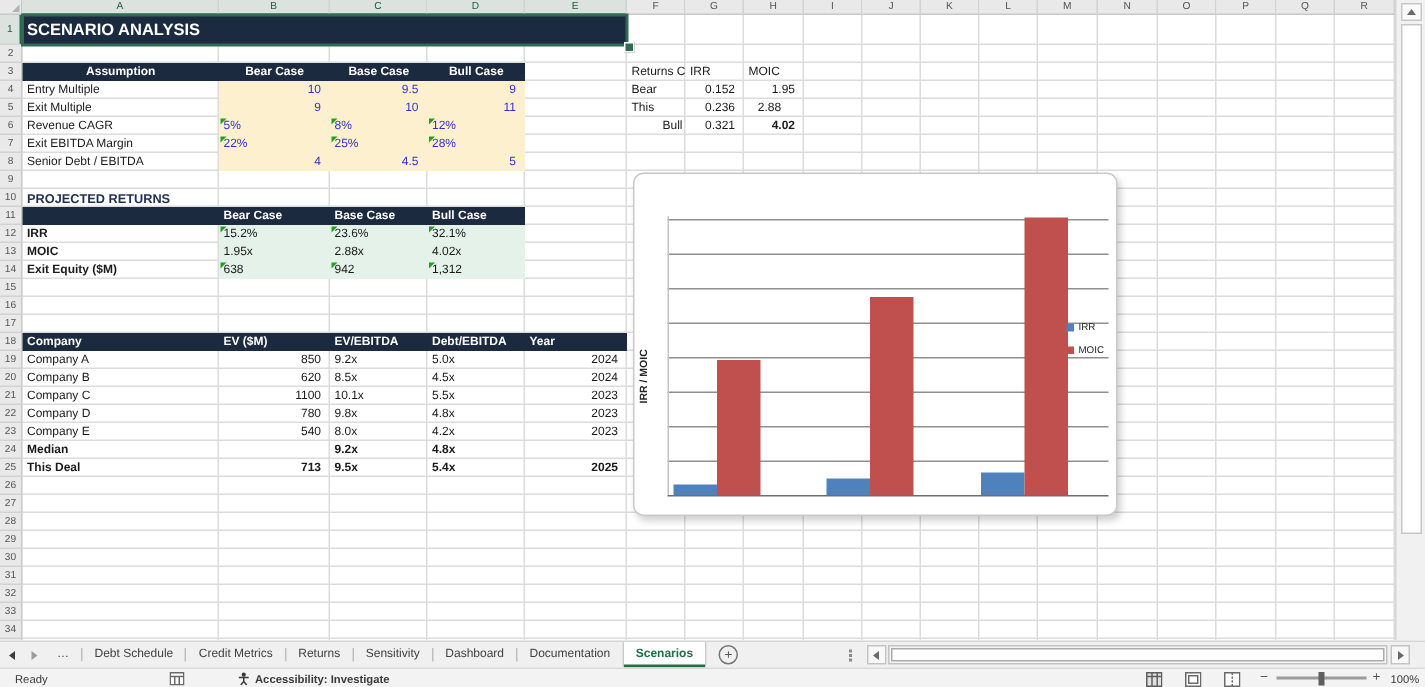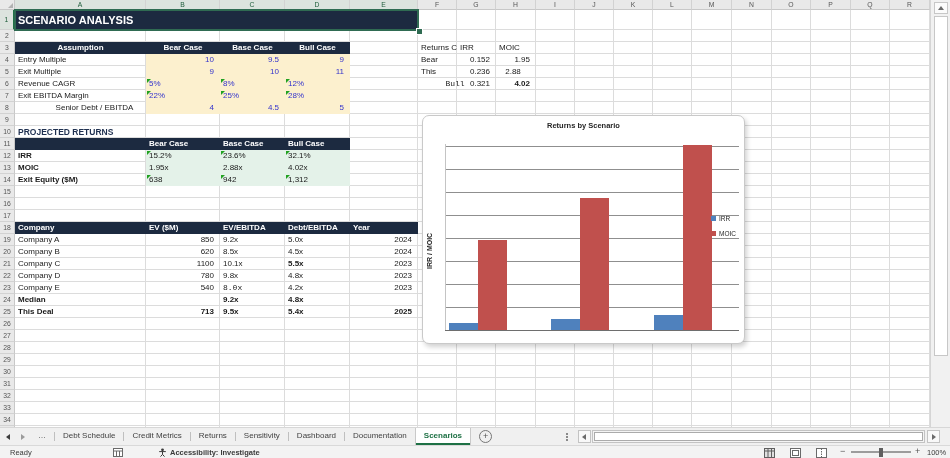--- a/index.html
+++ b/index.html
@@ -148,34 +148,34 @@
       <div style="position: absolute; left: 220px; top: 66px; width: 65px; height: 12px; box-sizing: border-box; font-size: 8px; line-height: 12px; white-space: nowrap; overflow: hidden; color: rgb(51, 51, 204); font-weight: normal; text-align: right; padding-left: 0px; padding-right: 6px; background: transparent;">10</div>
       <div style="position: absolute; left: 285px; top: 66px; width: 65px; height: 12px; box-sizing: border-box; font-size: 8px; line-height: 12px; white-space: nowrap; overflow: hidden; color: rgb(51, 51, 204); font-weight: normal; text-align: right; padding-left: 0px; padding-right: 6px; background: transparent;">11</div>
       <div style="position: absolute; left: 15px; top: 78px; width: 131px; height: 12px; box-sizing: border-box; font-size: 8px; line-height: 12px; white-space: nowrap; overflow: hidden; color: rgb(26, 26, 26); font-weight: normal; text-align: left; padding-left: 3px; padding-right: 0px; background: transparent;">Revenue CAGR</div>
       <div style="position: absolute; left: 146px; top: 78px; width: 74px; height: 12px; box-sizing: border-box; font-size: 8px; line-height: 12px; white-space: nowrap; overflow: hidden; color: rgb(51, 51, 204); font-weight: normal; text-align: left; padding-left: 3px; padding-right: 0px; background: transparent;">5%<div style="position: absolute; left: 0.5px; top: 0.5px; width: 0px; height: 0px; border-top: 4px solid rgb(33, 161, 33); border-right: 4px solid transparent;"></div></div>
       <div style="position: absolute; left: 220px; top: 78px; width: 65px; height: 12px; box-sizing: border-box; font-size: 8px; line-height: 12px; white-space: nowrap; overflow: hidden; color: rgb(51, 51, 204); font-weight: normal; text-align: left; padding-left: 3px; padding-right: 0px; background: transparent;">8%<div style="position: absolute; left: 0.5px; top: 0.5px; width: 0px; height: 0px; border-top: 4px solid rgb(33, 161, 33); border-right: 4px solid transparent;"></div></div>
       <div style="position: absolute; left: 285px; top: 78px; width: 65px; height: 12px; box-sizing: border-box; font-size: 8px; line-height: 12px; white-space: nowrap; overflow: hidden; color: rgb(51, 51, 204); font-weight: normal; text-align: left; padding-left: 3px; padding-right: 0px; background: transparent;">12%<div style="position: absolute; left: 0.5px; top: 0.5px; width: 0px; height: 0px; border-top: 4px solid rgb(33, 161, 33); border-right: 4px solid transparent;"></div></div>
       <div style="position: absolute; left: 15px; top: 90px; width: 131px; height: 12px; box-sizing: border-box; font-size: 8px; line-height: 12px; white-space: nowrap; overflow: hidden; color: rgb(26, 26, 26); font-weight: normal; text-align: left; padding-left: 3px; padding-right: 0px; background: transparent;">Exit EBITDA Margin</div>
       <div style="position: absolute; left: 146px; top: 90px; width: 74px; height: 12px; box-sizing: border-box; font-size: 8px; line-height: 12px; white-space: nowrap; overflow: hidden; color: rgb(51, 51, 204); font-weight: normal; text-align: left; padding-left: 3px; padding-right: 0px; background: transparent;">22%<div style="position: absolute; left: 0.5px; top: 0.5px; width: 0px; height: 0px; border-top: 4px solid rgb(33, 161, 33); border-right: 4px solid transparent;"></div></div>
       <div style="position: absolute; left: 220px; top: 90px; width: 65px; height: 12px; box-sizing: border-box; font-size: 8px; line-height: 12px; white-space: nowrap; overflow: hidden; color: rgb(51, 51, 204); font-weight: normal; text-align: left; padding-left: 3px; padding-right: 0px; background: transparent;">25%<div style="position: absolute; left: 0.5px; top: 0.5px; width: 0px; height: 0px; border-top: 4px solid rgb(33, 161, 33); border-right: 4px solid transparent;"></div></div>
       <div style="position: absolute; left: 285px; top: 90px; width: 65px; height: 12px; box-sizing: border-box; font-size: 8px; line-height: 12px; white-space: nowrap; overflow: hidden; color: rgb(51, 51, 204); font-weight: normal; text-align: left; padding-left: 3px; padding-right: 0px; background: transparent;">28%<div style="position: absolute; left: 0.5px; top: 0.5px; width: 0px; height: 0px; border-top: 4px solid rgb(33, 161, 33); border-right: 4px solid transparent;"></div></div>
-      <div style="position: absolute; left: 15px; top: 102px; width: 156px; height: 12px; box-sizing: border-box; font-size: 8px; line-height: 12px; white-space: nowrap; overflow: hidden; color: rgb(26, 26, 26); font-weight: normal; text-align: center; padding-left: 3px; padding-right: 0px; background: transparent;">Senior Debt / EBITDA</div>
+      <div style="position: absolute; left: 15px; top: 102px; width: 156px; height: 12px; box-sizing: border-box; font-size: 8px; line-height: 12px; white-space: nowrap; overflow: hidden; color: rgb(26, 26, 26); font-weight: normal; text-align: left; padding-left: 3px; padding-right: 0px; background: transparent;">Senior Debt / EBITDA</div>
       <div style="position: absolute; left: 146px; top: 102px; width: 74px; height: 12px; box-sizing: border-box; font-size: 8px; line-height: 12px; white-space: nowrap; overflow: hidden; color: rgb(51, 51, 204); font-weight: normal; text-align: right; padding-left: 0px; padding-right: 6px; background: transparent;">4</div>
       <div style="position: absolute; left: 220px; top: 102px; width: 65px; height: 12px; box-sizing: border-box; font-size: 8px; line-height: 12px; white-space: nowrap; overflow: hidden; color: rgb(51, 51, 204); font-weight: normal; text-align: right; padding-left: 0px; padding-right: 6px; background: transparent;">4.5</div>
       <div style="position: absolute; left: 285px; top: 102px; width: 65px; height: 12px; box-sizing: border-box; font-size: 8px; line-height: 12px; white-space: nowrap; overflow: hidden; color: rgb(51, 51, 204); font-weight: normal; text-align: right; padding-left: 0px; padding-right: 6px; background: transparent;">5</div>
       <div style="position: absolute; left: 418px; top: 42px; width: 39px; height: 12px; box-sizing: border-box; font-size: 8px; line-height: 12px; white-space: nowrap; overflow: hidden; color: rgb(26, 26, 26); font-weight: normal; text-align: left; padding-left: 3px; padding-right: 0px; background: transparent;">Returns Cc</div>
       <div style="position: absolute; left: 457px; top: 42px; width: 39px; height: 12px; box-sizing: border-box; font-size: 8px; line-height: 12px; white-space: nowrap; overflow: hidden; color: rgb(26, 26, 26); font-weight: normal; text-align: left; padding-left: 3px; padding-right: 0px; background: transparent;">IRR</div>
       <div style="position: absolute; left: 496px; top: 42px; width: 40px; height: 12px; box-sizing: border-box; font-size: 8px; line-height: 12px; white-space: nowrap; overflow: hidden; color: rgb(26, 26, 26); font-weight: normal; text-align: left; padding-left: 3px; padding-right: 0px; background: transparent;">MOIC</div>
       <div style="position: absolute; left: 418px; top: 54px; width: 39px; height: 12px; box-sizing: border-box; font-size: 8px; line-height: 12px; white-space: nowrap; overflow: hidden; color: rgb(26, 26, 26); font-weight: normal; text-align: left; padding-left: 3px; padding-right: 0px; background: transparent;">Bear</div>
       <div style="position: absolute; left: 457px; top: 54px; width: 39px; height: 12px; box-sizing: border-box; font-size: 8px; line-height: 12px; white-space: nowrap; overflow: hidden; color: rgb(26, 26, 26); font-weight: normal; text-align: right; padding-left: 0px; padding-right: 6px; background: transparent;">0.152</div>
       <div style="position: absolute; left: 496px; top: 54px; width: 40px; height: 12px; box-sizing: border-box; font-size: 8px; line-height: 12px; white-space: nowrap; overflow: hidden; color: rgb(26, 26, 26); font-weight: normal; text-align: right; padding-left: 0px; padding-right: 6px; background: transparent;">1.95</div>
       <div style="position: absolute; left: 418px; top: 66px; width: 39px; height: 12px; box-sizing: border-box; font-size: 8px; line-height: 12px; white-space: nowrap; overflow: hidden; color: rgb(26, 26, 26); font-weight: normal; text-align: left; padding-left: 3px; padding-right: 0px; background: transparent;">This</div>
       <div style="position: absolute; left: 457px; top: 66px; width: 39px; height: 12px; box-sizing: border-box; font-size: 8px; line-height: 12px; white-space: nowrap; overflow: hidden; color: rgb(26, 26, 26); font-weight: normal; text-align: right; padding-left: 0px; padding-right: 6px; background: transparent;">0.236</div>
       <div style="position: absolute; left: 496px; top: 66px; width: 40px; height: 12px; box-sizing: border-box; font-size: 8px; line-height: 12px; white-space: nowrap; overflow: hidden; color: rgb(26, 26, 26); font-weight: normal; text-align: center; padding-left: 0px; padding-right: 6px; background: transparent;">2.88</div>
-      <div style="position: absolute; left: 434px; top: 78px; width: 39px; height: 12px; box-sizing: border-box; font-size: 8px; line-height: 12px; white-space: nowrap; overflow: hidden; color: rgb(26, 26, 26); font-weight: normal; text-align: center; padding-left: 3px; padding-right: 0px; background: transparent; font-family: Liberation Mono, monospace;">Bull</div>
+      <div style="position: absolute; left: 416px; top: 78px; width: 39px; height: 12px; box-sizing: border-box; font-size: 8px; line-height: 12px; white-space: nowrap; overflow: hidden; color: rgb(26, 26, 26); font-weight: normal; text-align: right; padding-left: 3px; padding-right: 0px; background: transparent;">Bull</div>
       <div style="position: absolute; left: 457px; top: 78px; width: 39px; height: 12px; box-sizing: border-box; font-size: 8px; line-height: 12px; white-space: nowrap; overflow: hidden; color: rgb(26, 26, 26); font-weight: normal; text-align: right; padding-left: 0px; padding-right: 6px; background: transparent;">0.321</div>
       <div style="position: absolute; left: 496px; top: 78px; width: 40px; height: 12px; box-sizing: border-box; font-size: 8px; line-height: 12px; white-space: nowrap; overflow: hidden; color: rgb(26, 26, 26); font-weight: bold; text-align: right; padding-left: 0px; padding-right: 6px; background: transparent;">4.02</div>
       <div style="position: absolute; left: 15px; top: 126px; width: 270px; height: 12px; box-sizing: border-box; font-size: 8.5px; line-height: 12px; white-space: nowrap; overflow: hidden; color: rgb(31, 48, 80); font-weight: bold; text-align: left; padding-left: 3px; padding-right: 0px; background: transparent;">PROJECTED RETURNS</div>
       <div style="position: absolute; left: 15px; top: 138px; width: 335px; height: 12px; box-sizing: border-box; font-size: 8px; line-height: 12px; white-space: nowrap; overflow: hidden; color: rgb(26, 26, 26); font-weight: normal; text-align: left; padding-left: 3px; padding-right: 0px; background: rgb(28, 42, 64);"></div>
       <div style="position: absolute; left: 146px; top: 138px; width: 74px; height: 12px; box-sizing: border-box; font-size: 8px; line-height: 12px; white-space: nowrap; overflow: hidden; color: rgb(255, 255, 255); font-weight: bold; text-align: left; padding-left: 3px; padding-right: 0px; background: transparent;">Bear Case</div>
       <div style="position: absolute; left: 220px; top: 138px; width: 65px; height: 12px; box-sizing: border-box; font-size: 8px; line-height: 12px; white-space: nowrap; overflow: hidden; color: rgb(255, 255, 255); font-weight: bold; text-align: left; padding-left: 3px; padding-right: 0px; background: transparent;">Base Case</div>
       <div style="position: absolute; left: 285px; top: 138px; width: 65px; height: 12px; box-sizing: border-box; font-size: 8px; line-height: 12px; white-space: nowrap; overflow: hidden; color: rgb(255, 255, 255); font-weight: bold; text-align: left; padding-left: 3px; padding-right: 0px; background: transparent;">Bull Case</div>
       <div style="position: absolute; left: 146px; top: 150px; width: 204px; height: 36px; background: rgb(228, 242, 233);"></div>
       <div style="position: absolute; left: 15px; top: 150px; width: 131px; height: 12px; box-sizing: border-box; font-size: 8px; line-height: 12px; white-space: nowrap; overflow: hidden; color: rgb(26, 26, 26); font-weight: bold; text-align: left; padding-left: 3px; padding-right: 0px; background: transparent;">IRR</div>
       <div style="position: absolute; left: 146px; top: 150px; width: 74px; height: 12px; box-sizing: border-box; font-size: 8px; line-height: 12px; white-space: nowrap; overflow: hidden; color: rgb(26, 26, 26); font-weight: normal; text-align: left; padding-left: 3px; padding-right: 0px; background: transparent;">15.2%<div style="position: absolute; left: 0.5px; top: 0.5px; width: 0px; height: 0px; border-top: 4px solid rgb(33, 161, 33); border-right: 4px solid transparent;"></div></div>
@@ -201,44 +201,43 @@
       <div style="position: absolute; left: 285px; top: 234px; width: 65px; height: 12px; box-sizing: border-box; font-size: 8px; line-height: 12px; white-space: nowrap; overflow: hidden; color: rgb(26, 26, 26); font-weight: normal; text-align: left; padding-left: 3px; padding-right: 0px; background: transparent;">5.0x</div>
       <div style="position: absolute; left: 350px; top: 234px; width: 68px; height: 12px; box-sizing: border-box; font-size: 8px; line-height: 12px; white-space: nowrap; overflow: hidden; color: rgb(26, 26, 26); font-weight: normal; text-align: right; padding-left: 0px; padding-right: 6px; background: transparent;">2024</div>
       <div style="position: absolute; left: 15px; top: 246px; width: 131px; height: 12px; box-sizing: border-box; font-size: 8px; line-height: 12px; white-space: nowrap; overflow: hidden; color: rgb(26, 26, 26); font-weight: normal; text-align: left; padding-left: 3px; padding-right: 0px; background: transparent;">Company B</div>
       <div style="position: absolute; left: 146px; top: 246px; width: 74px; height: 12px; box-sizing: border-box; font-size: 8px; line-height: 12px; white-space: nowrap; overflow: hidden; color: rgb(26, 26, 26); font-weight: normal; text-align: right; padding-left: 0px; padding-right: 6px; background: transparent;">620</div>
       <div style="position: absolute; left: 220px; top: 246px; width: 65px; height: 12px; box-sizing: border-box; font-size: 8px; line-height: 12px; white-space: nowrap; overflow: hidden; color: rgb(26, 26, 26); font-weight: normal; text-align: left; padding-left: 3px; padding-right: 0px; background: transparent;">8.5x</div>
       <div style="position: absolute; left: 285px; top: 246px; width: 65px; height: 12px; box-sizing: border-box; font-size: 8px; line-height: 12px; white-space: nowrap; overflow: hidden; color: rgb(26, 26, 26); font-weight: normal; text-align: left; padding-left: 3px; padding-right: 0px; background: transparent;">4.5x</div>
       <div style="position: absolute; left: 350px; top: 246px; width: 68px; height: 12px; box-sizing: border-box; font-size: 8px; line-height: 12px; white-space: nowrap; overflow: hidden; color: rgb(26, 26, 26); font-weight: normal; text-align: right; padding-left: 0px; padding-right: 6px; background: transparent;">2024</div>
       <div style="position: absolute; left: 15px; top: 258px; width: 131px; height: 12px; box-sizing: border-box; font-size: 8px; line-height: 12px; white-space: nowrap; overflow: hidden; color: rgb(26, 26, 26); font-weight: normal; text-align: left; padding-left: 3px; padding-right: 0px; background: transparent;">Company C</div>
       <div style="position: absolute; left: 146px; top: 258px; width: 74px; height: 12px; box-sizing: border-box; font-size: 8px; line-height: 12px; white-space: nowrap; overflow: hidden; color: rgb(26, 26, 26); font-weight: normal; text-align: right; padding-left: 0px; padding-right: 6px; background: transparent;">1100</div>
       <div style="position: absolute; left: 220px; top: 258px; width: 65px; height: 12px; box-sizing: border-box; font-size: 8px; line-height: 12px; white-space: nowrap; overflow: hidden; color: rgb(26, 26, 26); font-weight: normal; text-align: left; padding-left: 3px; padding-right: 0px; background: transparent;">10.1x</div>
-      <div style="position: absolute; left: 285px; top: 258px; width: 65px; height: 12px; box-sizing: border-box; font-size: 8px; line-height: 12px; white-space: nowrap; overflow: hidden; color: rgb(26, 26, 26); font-weight: bold; text-align: left; padding-left: 3px; padding-right: 0px; background: transparent;">5.5x</div>
+      <div style="position: absolute; left: 285px; top: 258px; width: 65px; height: 12px; box-sizing: border-box; font-size: 8px; line-height: 12px; white-space: nowrap; overflow: hidden; color: rgb(26, 26, 26); font-weight: normal; text-align: left; padding-left: 3px; padding-right: 0px; background: transparent;">5.5x</div>
       <div style="position: absolute; left: 350px; top: 258px; width: 68px; height: 12px; box-sizing: border-box; font-size: 8px; line-height: 12px; white-space: nowrap; overflow: hidden; color: rgb(26, 26, 26); font-weight: normal; text-align: right; padding-left: 0px; padding-right: 6px; background: transparent;">2023</div>
       <div style="position: absolute; left: 15px; top: 270px; width: 131px; height: 12px; box-sizing: border-box; font-size: 8px; line-height: 12px; white-space: nowrap; overflow: hidden; color: rgb(26, 26, 26); font-weight: normal; text-align: left; padding-left: 3px; padding-right: 0px; background: transparent;">Company D</div>
       <div style="position: absolute; left: 146px; top: 270px; width: 74px; height: 12px; box-sizing: border-box; font-size: 8px; line-height: 12px; white-space: nowrap; overflow: hidden; color: rgb(26, 26, 26); font-weight: normal; text-align: right; padding-left: 0px; padding-right: 6px; background: transparent;">780</div>
       <div style="position: absolute; left: 220px; top: 270px; width: 65px; height: 12px; box-sizing: border-box; font-size: 8px; line-height: 12px; white-space: nowrap; overflow: hidden; color: rgb(26, 26, 26); font-weight: normal; text-align: left; padding-left: 3px; padding-right: 0px; background: transparent;">9.8x</div>
       <div style="position: absolute; left: 285px; top: 270px; width: 65px; height: 12px; box-sizing: border-box; font-size: 8px; line-height: 12px; white-space: nowrap; overflow: hidden; color: rgb(26, 26, 26); font-weight: normal; text-align: left; padding-left: 3px; padding-right: 0px; background: transparent;">4.8x</div>
       <div style="position: absolute; left: 350px; top: 270px; width: 68px; height: 12px; box-sizing: border-box; font-size: 8px; line-height: 12px; white-space: nowrap; overflow: hidden; color: rgb(26, 26, 26); font-weight: normal; text-align: right; padding-left: 0px; padding-right: 6px; background: transparent;">2023</div>
       <div style="position: absolute; left: 15px; top: 282px; width: 131px; height: 12px; box-sizing: border-box; font-size: 8px; line-height: 12px; white-space: nowrap; overflow: hidden; color: rgb(26, 26, 26); font-weight: normal; text-align: left; padding-left: 3px; padding-right: 0px; background: transparent;">Company E</div>
       <div style="position: absolute; left: 146px; top: 282px; width: 74px; height: 12px; box-sizing: border-box; font-size: 8px; line-height: 12px; white-space: nowrap; overflow: hidden; color: rgb(26, 26, 26); font-weight: normal; text-align: right; padding-left: 0px; padding-right: 6px; background: transparent;">540</div>
-      <div style="position: absolute; left: 220px; top: 282px; width: 65px; height: 12px; box-sizing: border-box; font-size: 8px; line-height: 12px; white-space: nowrap; overflow: hidden; color: rgb(26, 26, 26); font-weight: normal; text-align: left; padding-left: 3px; padding-right: 0px; background: transparent; font-family: Liberation Mono, monospace;">8.0x</div>
+      <div style="position: absolute; left: 220px; top: 282px; width: 65px; height: 12px; box-sizing: border-box; font-size: 8px; line-height: 12px; white-space: nowrap; overflow: hidden; color: rgb(26, 26, 26); font-weight: normal; text-align: left; padding-left: 3px; padding-right: 0px; background: transparent;">8.0x</div>
       <div style="position: absolute; left: 285px; top: 282px; width: 65px; height: 12px; box-sizing: border-box; font-size: 8px; line-height: 12px; white-space: nowrap; overflow: hidden; color: rgb(26, 26, 26); font-weight: normal; text-align: left; padding-left: 3px; padding-right: 0px; background: transparent;">4.2x</div>
       <div style="position: absolute; left: 350px; top: 282px; width: 68px; height: 12px; box-sizing: border-box; font-size: 8px; line-height: 12px; white-space: nowrap; overflow: hidden; color: rgb(26, 26, 26); font-weight: normal; text-align: right; padding-left: 0px; padding-right: 6px; background: transparent;">2023</div>
       <div style="position: absolute; left: 15px; top: 294px; width: 131px; height: 12px; box-sizing: border-box; font-size: 8px; line-height: 12px; white-space: nowrap; overflow: hidden; color: rgb(26, 26, 26); font-weight: bold; text-align: left; padding-left: 3px; padding-right: 0px; background: transparent;">Median</div>
       <div style="position: absolute; left: 146px; top: 294px; width: 74px; height: 12px; box-sizing: border-box; font-size: 8px; line-height: 12px; white-space: nowrap; overflow: hidden; color: rgb(26, 26, 26); font-weight: bold; text-align: right; padding-left: 0px; padding-right: 6px; background: transparent;"></div>
       <div style="position: absolute; left: 220px; top: 294px; width: 65px; height: 12px; box-sizing: border-box; font-size: 8px; line-height: 12px; white-space: nowrap; overflow: hidden; color: rgb(26, 26, 26); font-weight: bold; text-align: left; padding-left: 3px; padding-right: 0px; background: transparent;">9.2x</div>
       <div style="position: absolute; left: 285px; top: 294px; width: 65px; height: 12px; box-sizing: border-box; font-size: 8px; line-height: 12px; white-space: nowrap; overflow: hidden; color: rgb(26, 26, 26); font-weight: bold; text-align: left; padding-left: 3px; padding-right: 0px; background: transparent;">4.8x</div>
       <div style="position: absolute; left: 350px; top: 294px; width: 68px; height: 12px; box-sizing: border-box; font-size: 8px; line-height: 12px; white-space: nowrap; overflow: hidden; color: rgb(26, 26, 26); font-weight: bold; text-align: right; padding-left: 0px; padding-right: 6px; background: transparent;"></div>
       <div style="position: absolute; left: 15px; top: 306px; width: 131px; height: 12px; box-sizing: border-box; font-size: 8px; line-height: 12px; white-space: nowrap; overflow: hidden; color: rgb(26, 26, 26); font-weight: bold; text-align: left; padding-left: 3px; padding-right: 0px; background: transparent;">This Deal</div>
       <div style="position: absolute; left: 146px; top: 306px; width: 74px; height: 12px; box-sizing: border-box; font-size: 8px; line-height: 12px; white-space: nowrap; overflow: hidden; color: rgb(26, 26, 26); font-weight: bold; text-align: right; padding-left: 0px; padding-right: 6px; background: transparent;">713</div>
       <div style="position: absolute; left: 220px; top: 306px; width: 65px; height: 12px; box-sizing: border-box; font-size: 8px; line-height: 12px; white-space: nowrap; overflow: hidden; color: rgb(26, 26, 26); font-weight: bold; text-align: left; padding-left: 3px; padding-right: 0px; background: transparent;">9.5x</div>
       <div style="position: absolute; left: 285px; top: 306px; width: 65px; height: 12px; box-sizing: border-box; font-size: 8px; line-height: 12px; white-space: nowrap; overflow: hidden; color: rgb(26, 26, 26); font-weight: bold; text-align: left; padding-left: 3px; padding-right: 0px; background: transparent;">5.4x</div>
       <div style="position: absolute; left: 350px; top: 306px; width: 68px; height: 12px; box-sizing: border-box; font-size: 8px; line-height: 12px; white-space: nowrap; overflow: hidden; color: rgb(26, 26, 26); font-weight: bold; text-align: right; padding-left: 0px; padding-right: 6px; background: transparent;">2025</div>
       <div style="position: absolute; left: 422px; top: 115px; width: 321px; height: 227px; background: rgb(255, 255, 255); border: 1px solid rgb(201, 201, 201); border-radius: 7px; box-shadow: rgba(0, 0, 0, 0.18) 2px 3px 5px; z-index: 20;">
-        <div style="position: absolute; left: 0px; right: 0px; top: 5px; text-align: center; font-size: 7.5px; font-weight: bold; color: rgb(38, 38, 38);">Returns by Scenario</div>
         <div style="position: absolute; left: 22px; top: 191px; width: 294px; height: 1px; background: rgb(143, 143, 143);"></div>
         <div style="position: absolute; left: 22px; top: 168px; width: 294px; height: 1px; background: rgb(143, 143, 143);"></div>
         <div style="position: absolute; left: 22px; top: 145px; width: 294px; height: 1px; background: rgb(143, 143, 143);"></div>
         <div style="position: absolute; left: 22px; top: 122px; width: 294px; height: 1px; background: rgb(143, 143, 143);"></div>
         <div style="position: absolute; left: 22px; top: 99px; width: 294px; height: 1px; background: rgb(143, 143, 143);"></div>
         <div style="position: absolute; left: 22px; top: 76px; width: 294px; height: 1px; background: rgb(143, 143, 143);"></div>
         <div style="position: absolute; left: 22px; top: 53px; width: 294px; height: 1px; background: rgb(143, 143, 143);"></div>
         <div style="position: absolute; left: 22px; top: 30px; width: 294px; height: 1px; background: rgb(143, 143, 143);"></div>
         <div style="position: absolute; left: 22px; top: 28px; width: 1px; height: 186px; background: rgb(196, 196, 196);"></div>
         <div style="position: absolute; left: 22px; top: 214px; width: 294px; height: 1px; background: rgb(110, 110, 110);"></div>

